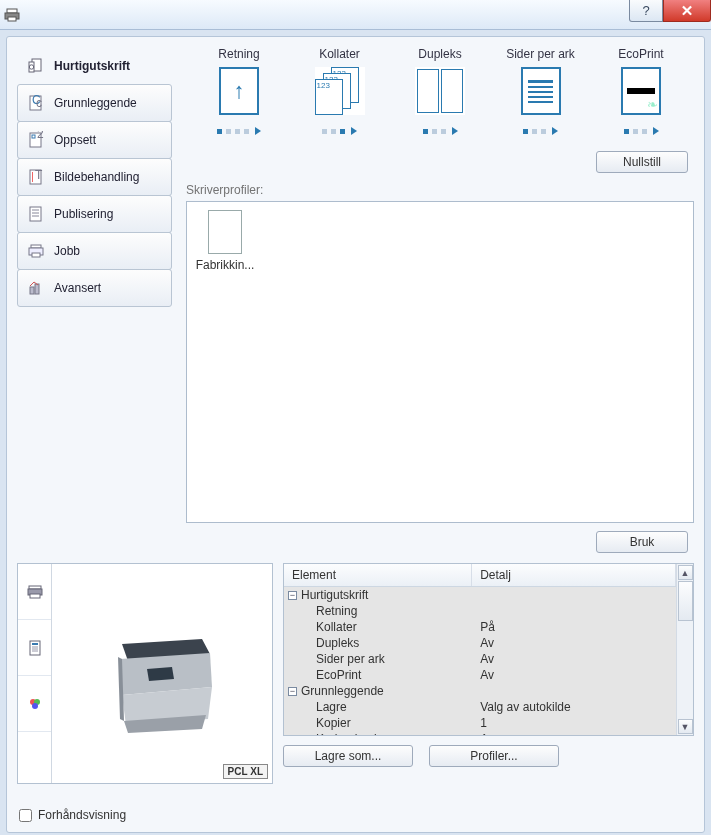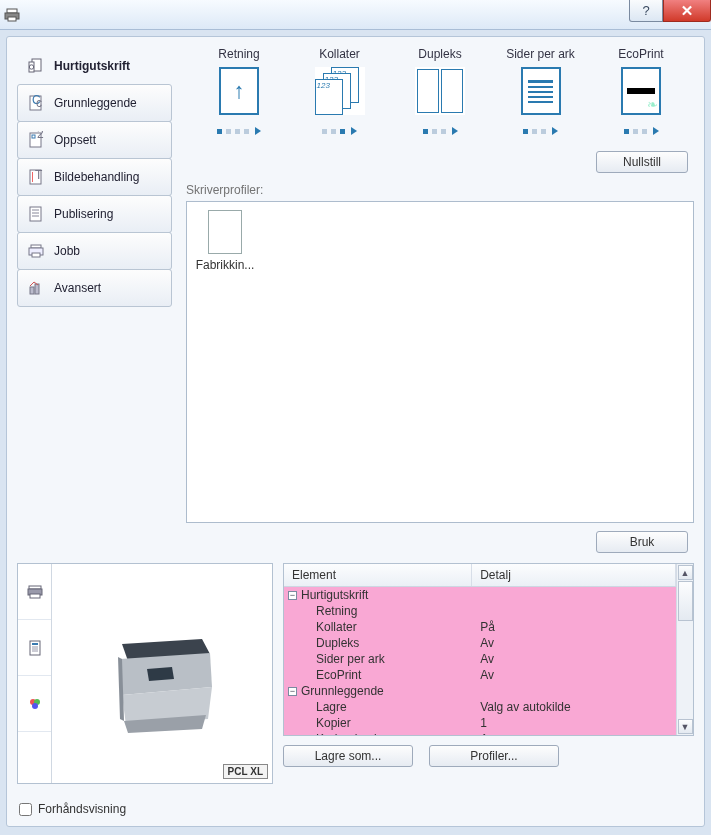--- a/index.html
+++ b/index.html
@@ -27,21 +27,21 @@
   .side-item .side-icon { width:20px; height:20px; margin-right:8px; display:flex; align-items:center; justify-content:center; color:#4a5a70; }
   .side-item .side-icon svg { width:18px; height:18px; }
 
   .content { flex:1; padding-left:14px; display:flex; flex-direction:column; }
 
   
   .option-row { display:flex; justify-content:space-between; padding:0 8px; }
   .option-col { width:90px; display:flex; flex-direction:column; align-items:center; }
   .option-label { color:#334; margin-bottom:6px; }
   .option-preview { width:40px; height:48px; border:2px solid #2a7ab0; background:#fff; display:flex; align-items:center; justify-content:center; position:relative; }
-  .option-preview.kollater { border:none; width:50px; height:48px;font-style:italic; }
+  .option-preview.kollater { border:none; width:50px; height:48px; }
   .kollater-stack { position:relative; width:50px; height:48px; }
   .kollater-stack .pg { position:absolute; width:28px; height:36px; border:1.5px solid #2a7ab0; background:#fff; font-size:8px; padding:1px; color:#2a7ab0; }
   .kollater-stack .pg.p3{ left:16px; top:0; }
   .kollater-stack .pg.p2{ left:8px; top:6px; }
   .kollater-stack .pg.p1{ left:0; top:12px; }
   .option-preview.dupleks { border:none; width:50px; }
   .dupleks-pages { display:flex; gap:2px; }
   .dupleks-pages .pg { width:22px; height:44px; border:1.5px solid #2a7ab0; background:#fff; }
   .option-preview.sider .lines { width:70%; }
   .option-preview.sider .lines div{ height:2px; background:#2a7ab0; margin:3px 0; }
@@ -70,25 +70,25 @@
   
   .bottom-area{ display:flex; margin-top:10px; gap:10px; }
   .preview-panel{ width:256px; }
   .preview-box{ border:1px solid #b3c1d1; background:#fff; height:221px; position:relative; display:flex; }
   .preview-tabs{ width:34px; border-right:1px solid #d0d8e2; display:flex; flex-direction:column; }
   .pv-tab{ flex:0 0 56px; display:flex; align-items:center; justify-content:center; border-bottom:1px solid #e2e8f0; cursor:pointer; }
   .pv-tab svg{ width:18px; height:18px; }
   .printer-render{ flex:1; display:flex; align-items:center; justify-content:center; position:relative; }
   .printer-render svg{ width:140px; height:130px; }
   .pcl-badge{ position:absolute; right:4px; bottom:4px; border:1px solid #888; background:#f3f3f3; font-size:10px; padding:1px 4px; font-weight:600; color:#333; }
-  .preview-check{ margin-top:18px; display:flex; align-items:center; gap:6px; color:#333; padding-left:2px; }
+  .preview-check{ margin-top:24px; display:flex; align-items:center; gap:6px; color:#333; padding-left:2px; }
   .preview-check input{ width:13px; height:13px; }
 
   .details-panel{ flex:1; }
-  .details-table{ border:1px solid #b3c1d1; background:#f9a8d4; height:173px; overflow:hidden; position:relative; display:flex; }
+  .details-table{ border:1px solid #b3c1d1; background:#e5e5e5; height:173px; overflow:hidden; position:relative; display:flex; }
   .details-scroll{ flex:1; overflow:hidden; }
   .dt-header{ display:flex; background:linear-gradient(#fcfdfe,#ebf0f6); border-bottom:1px solid #cdd7e2; }
   .dt-header div{ padding:4px 8px; color:#333; border-right:1px solid #d7dee8; }
   .dt-header .col-el{ width:48%; }
   .dt-header .col-de{ flex:1; }
   .dt-body{ }
   .dt-row{ display:flex; padding:1px 0; }
   .dt-row .col-el{ width:48%; padding-left:8px; display:flex; align-items:center; gap:4px; color:#333; }
   .dt-row .col-de{ flex:1; padding-left:8px; color:#333; }
   .dt-row.group .col-el{ padding-left:4px; }

